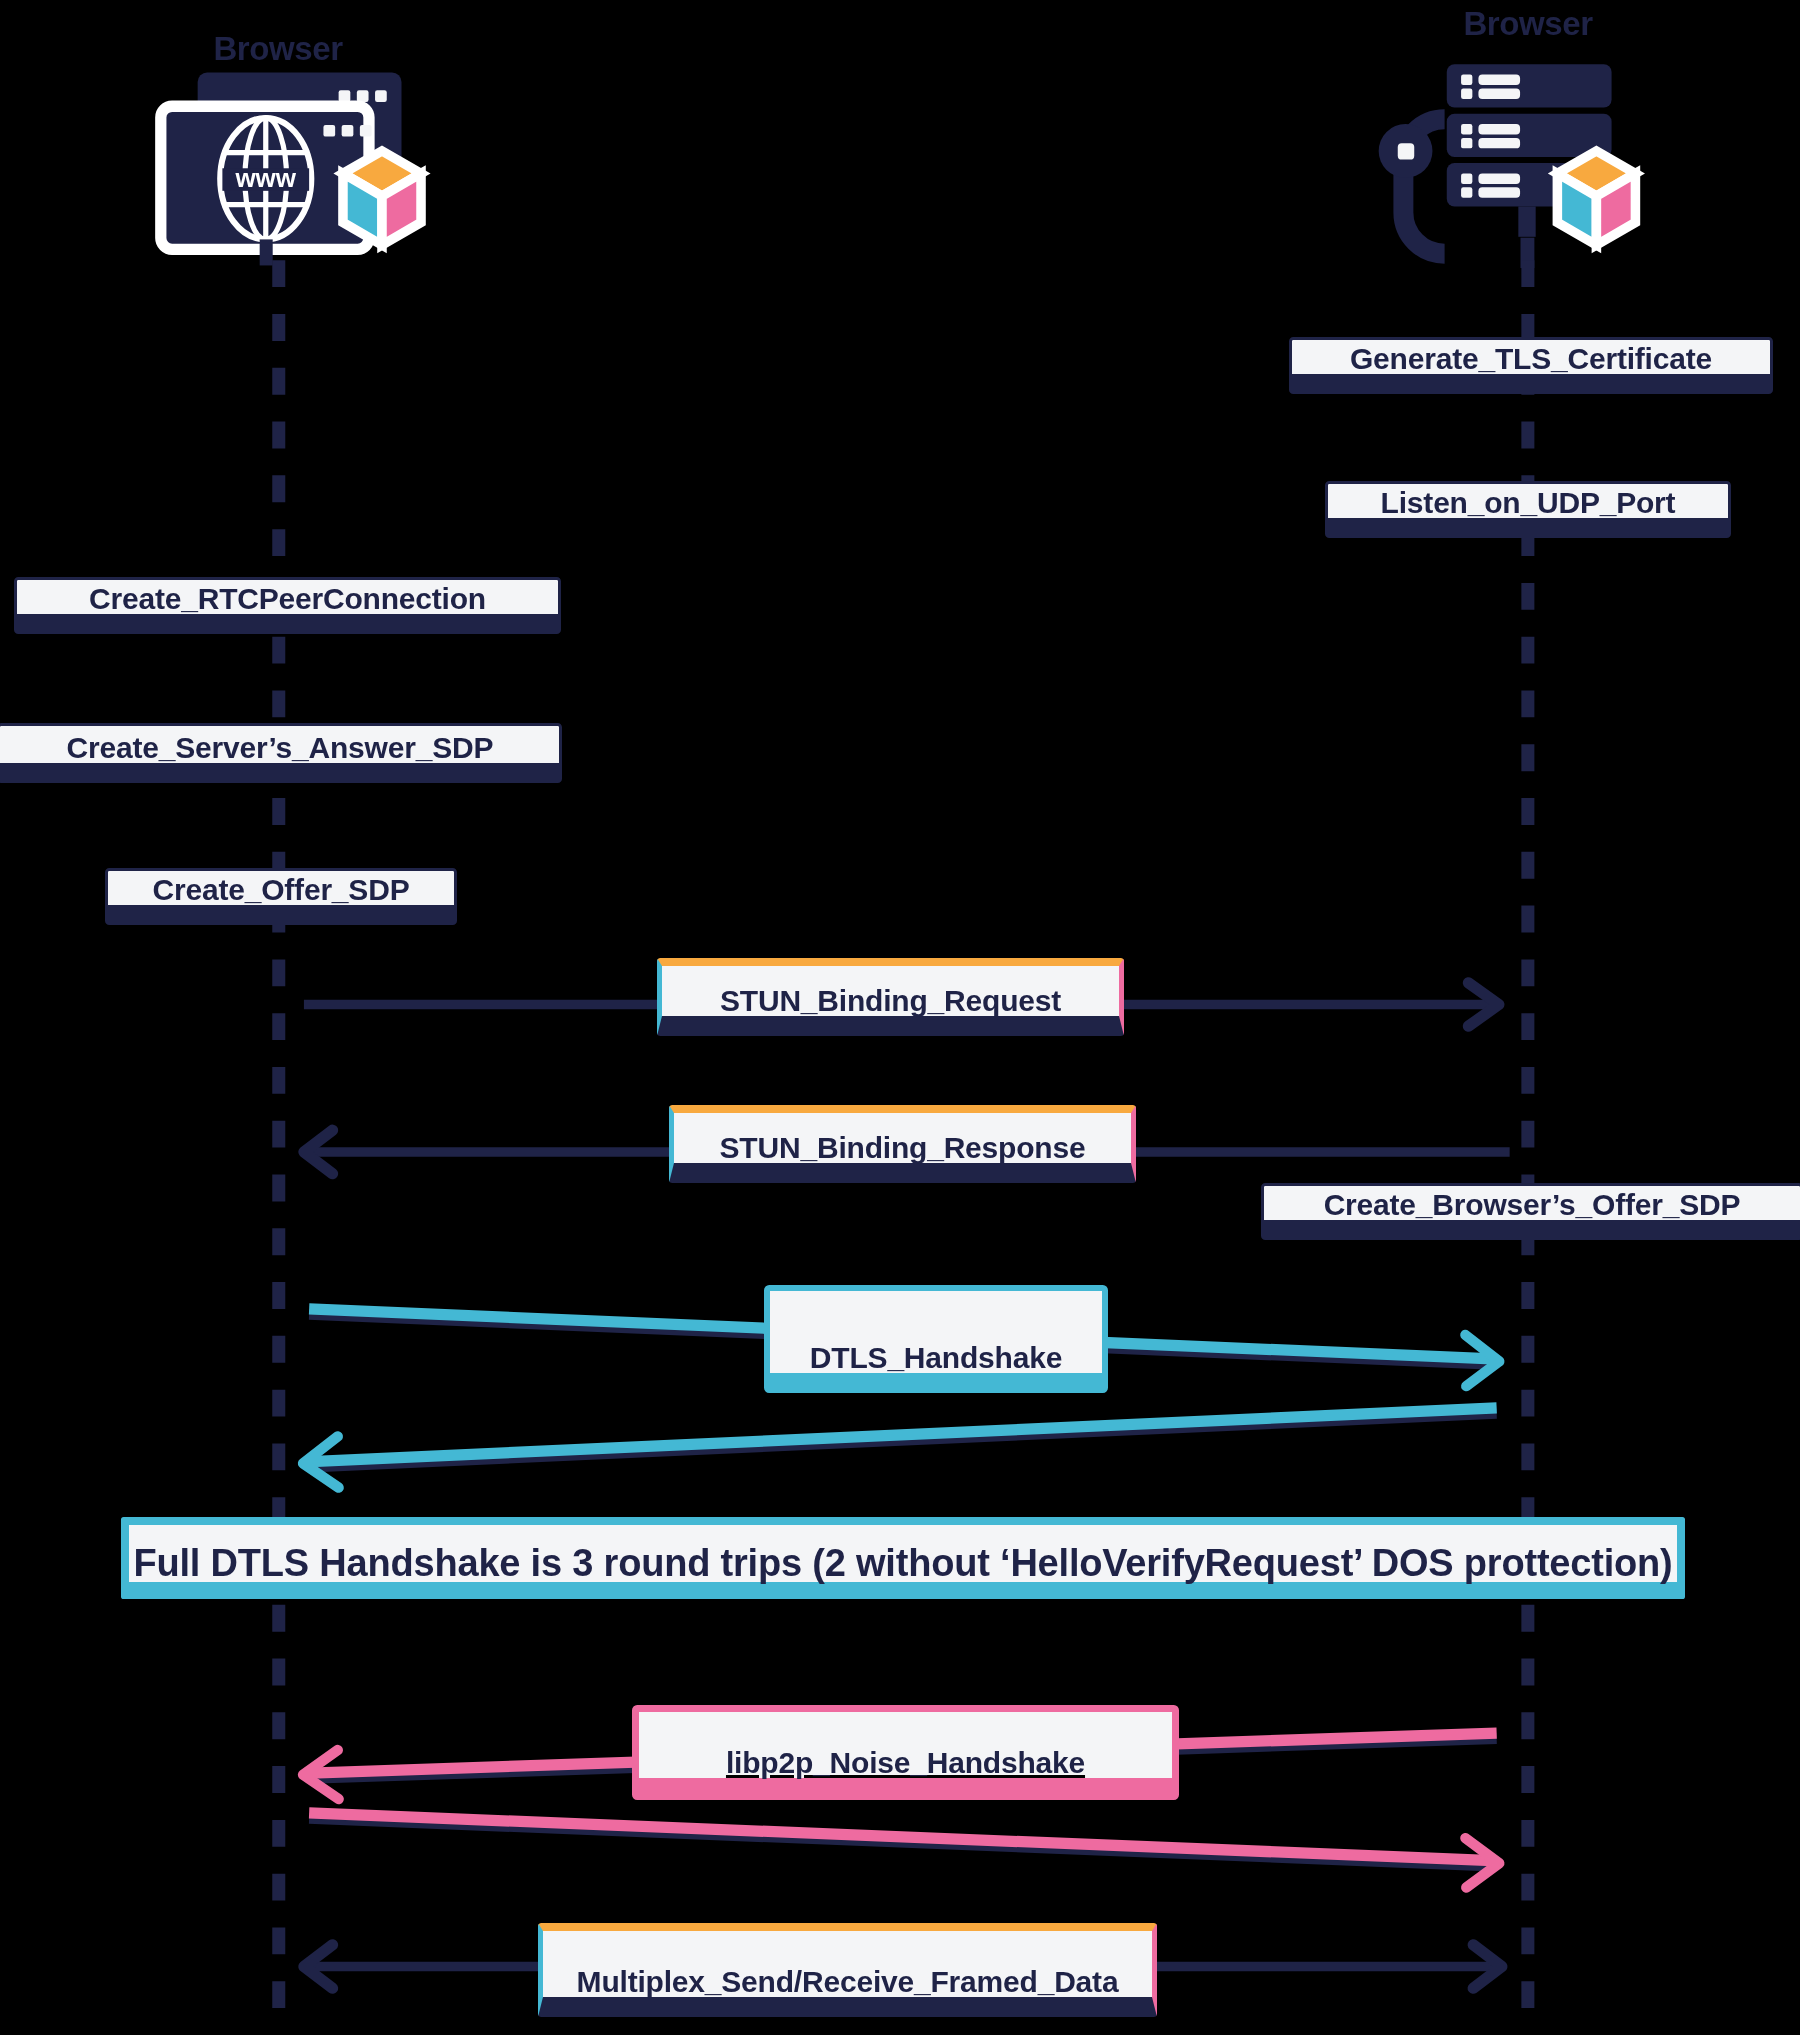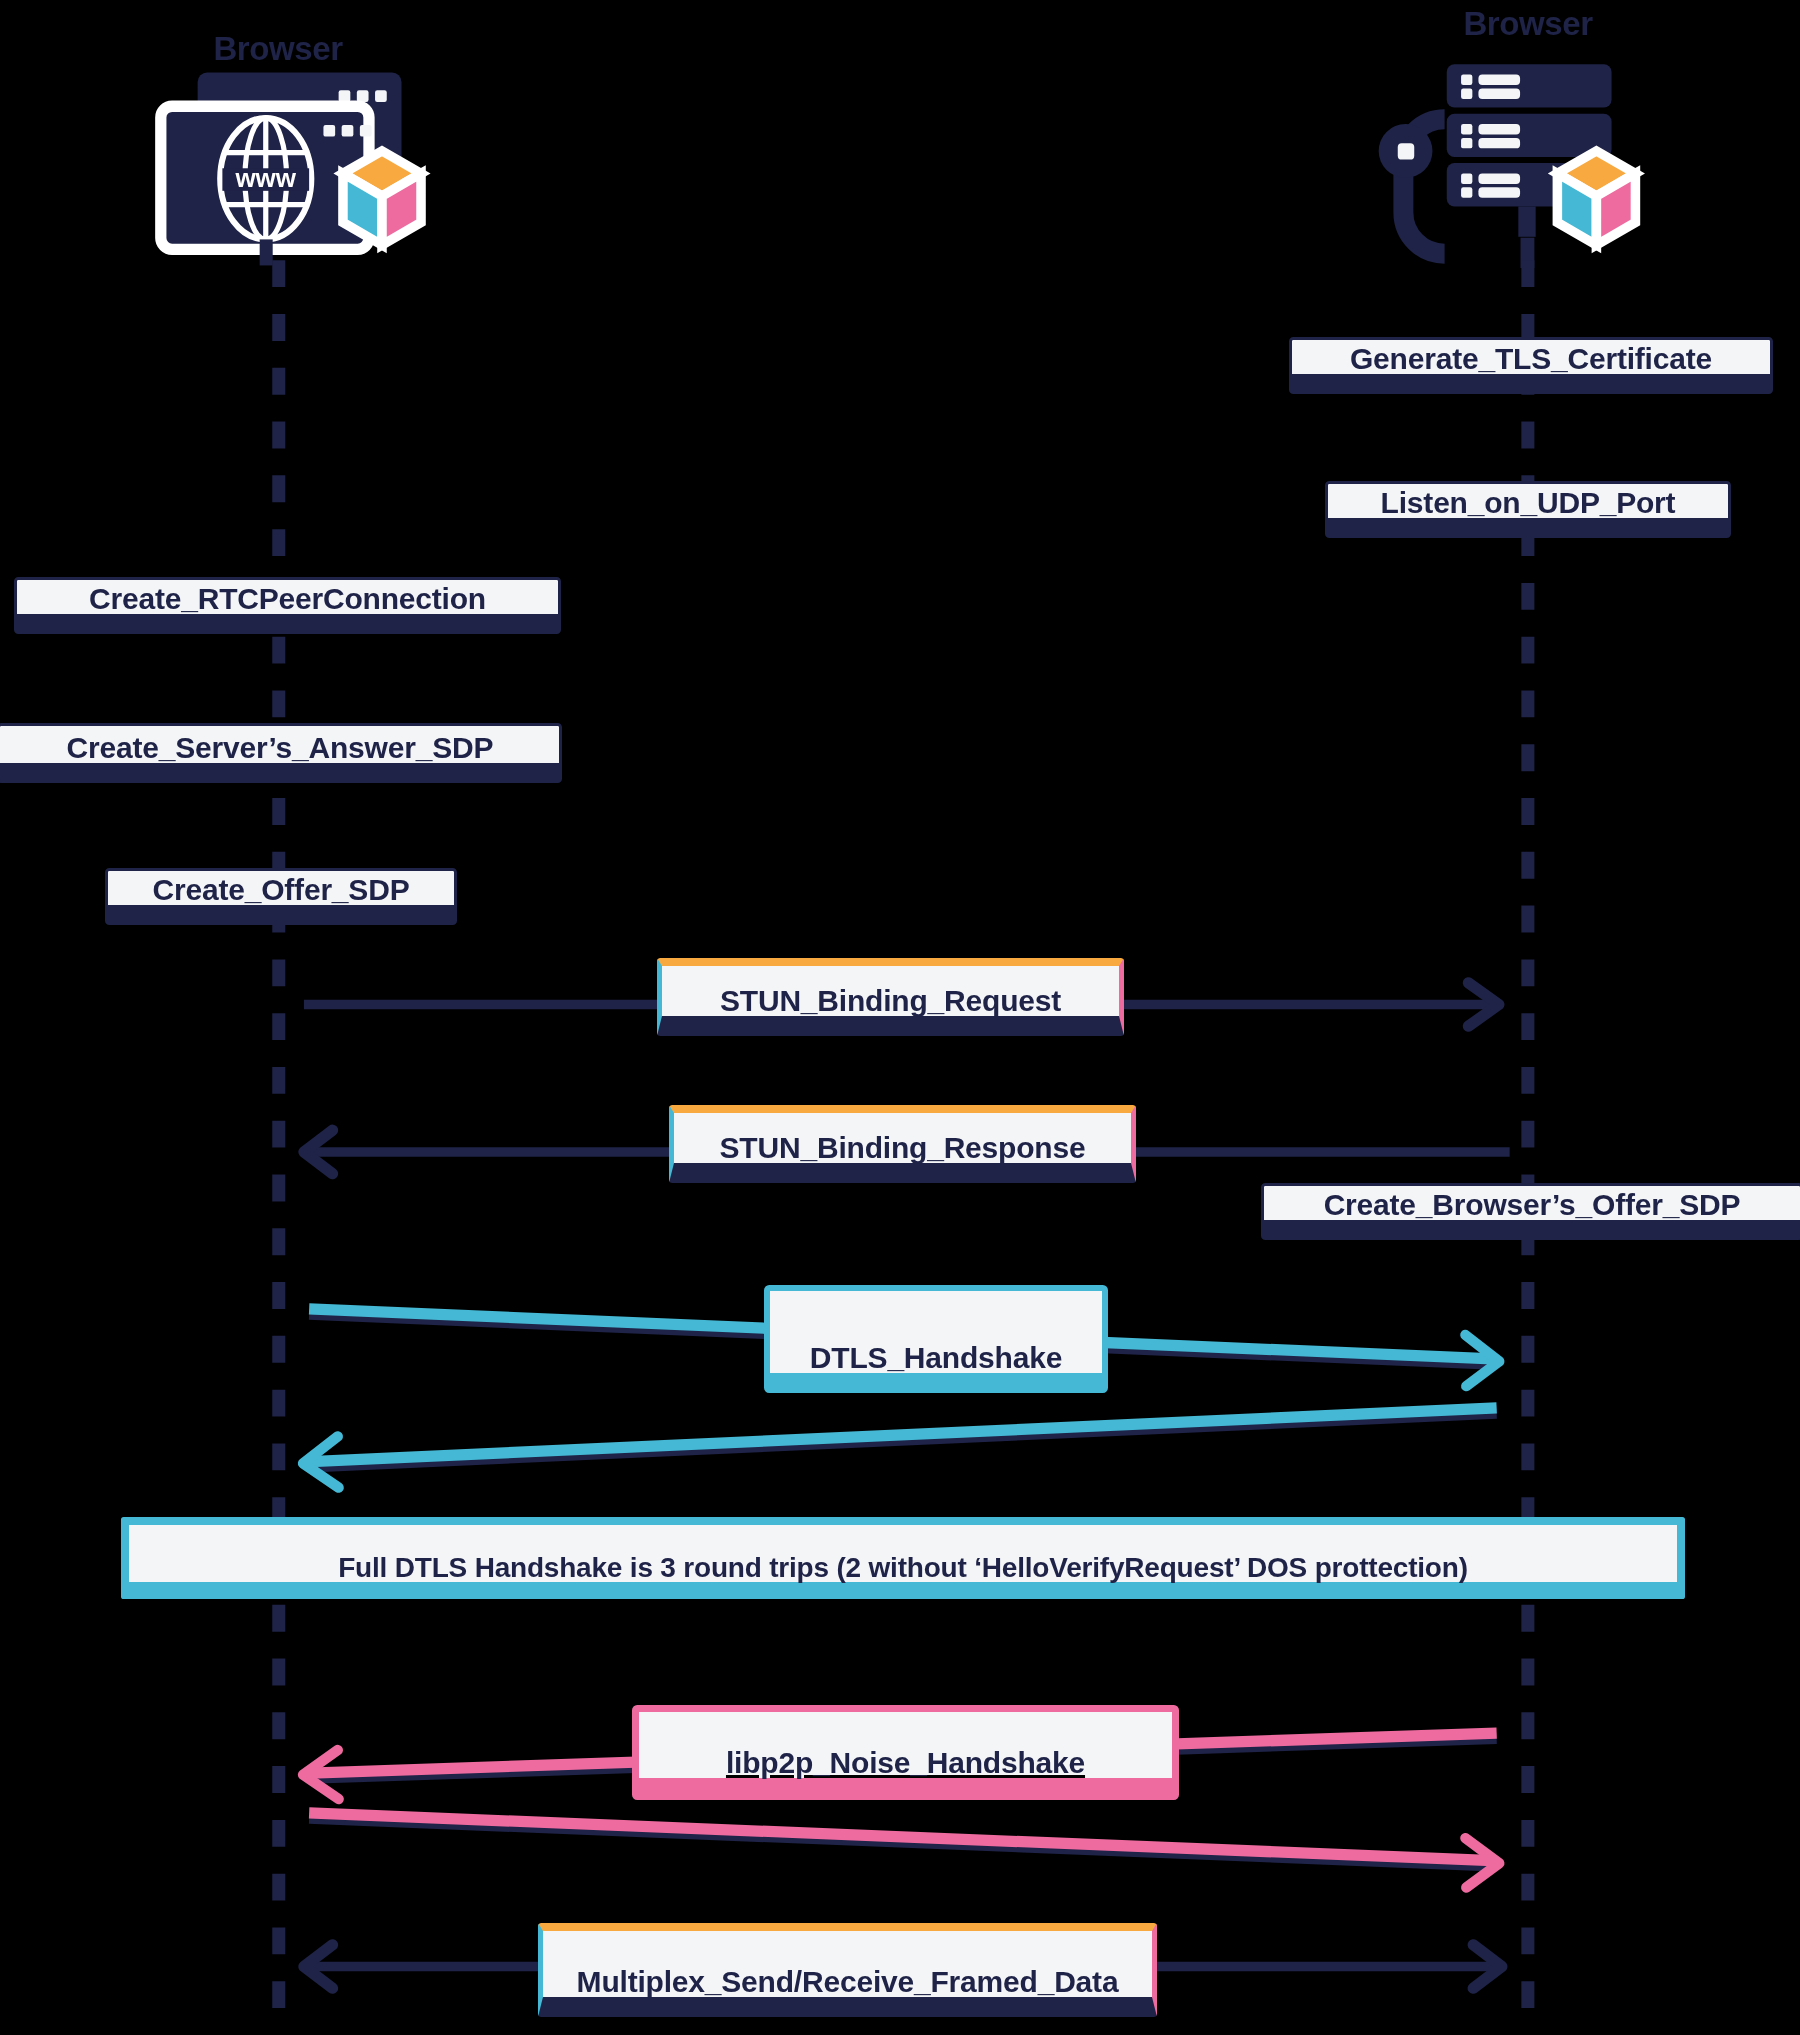--- a/index.html
+++ b/index.html
@@ -63,21 +63,21 @@
   .box.pink{
     border:7.8px solid #EE6BA0;
     border-bottom-width:22.6px;
     border-radius:5.2px;
   }
   .box.note{
     border:8.7px solid #44B8D4;
     border-bottom-width:17.4px;
     border-radius:2.6px;
   }
-  .box.note .box-label{font-size:28px;}
+  .box.note .box-label{font-size:38px;}
 </style>
 </head>
 <body>
 
 <div id="stage">
 
   <svg viewBox="0 0 4151 4692">
 
     <g>
 

